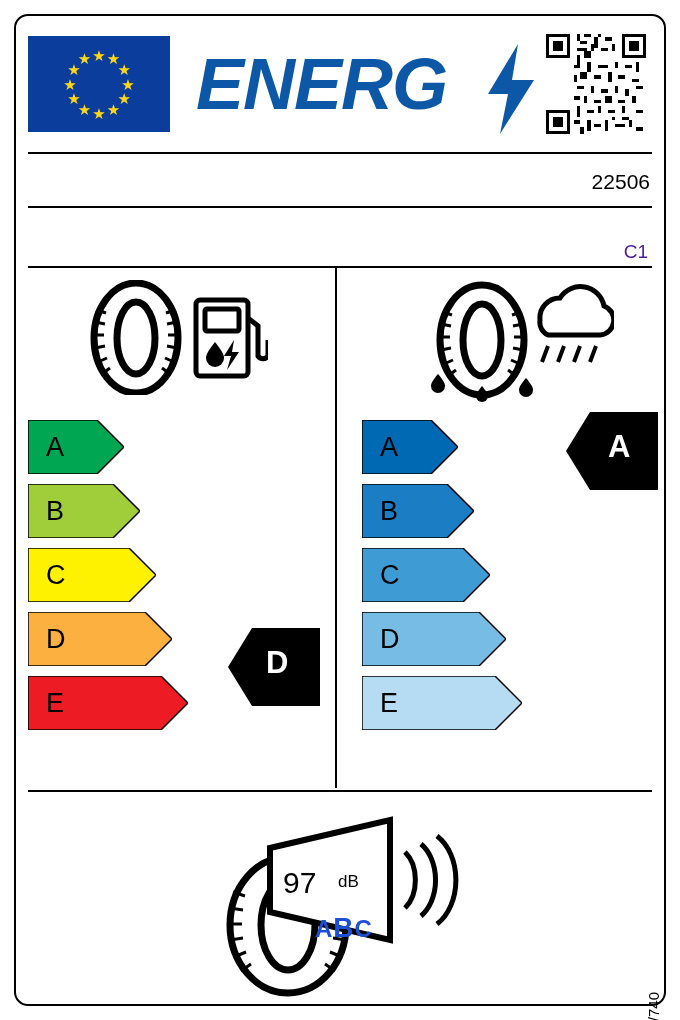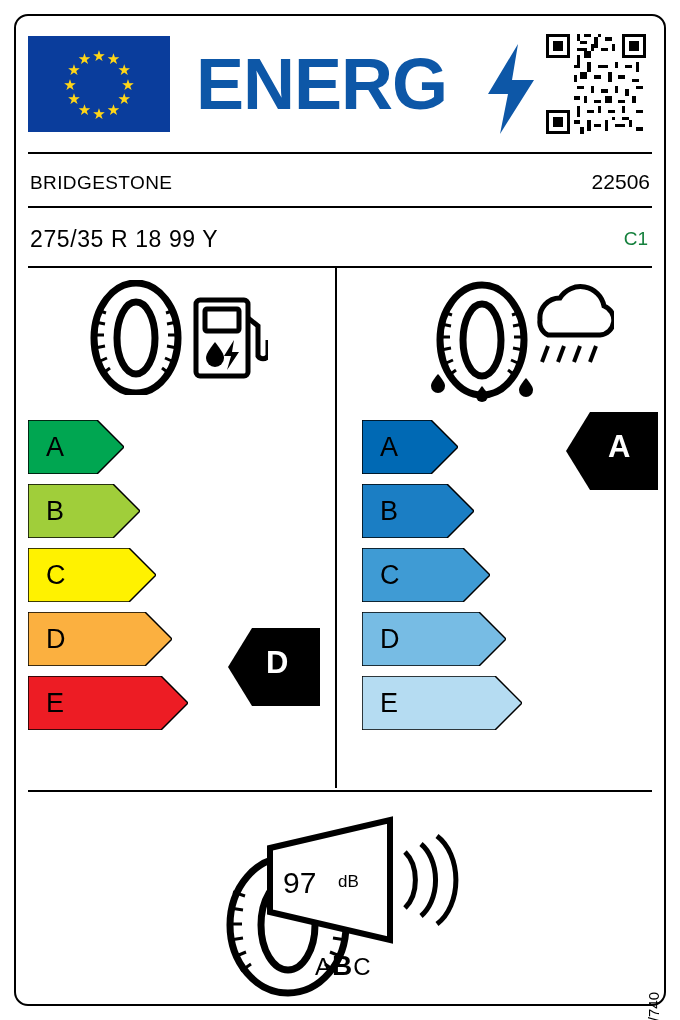--- a/index.html
+++ b/index.html
@@ -50,20 +50,21 @@
   }
   .energ {
     position: absolute;
     left: 196px;
     top: 42px;
     font-size: 72px;
     font-weight: bold;
     letter-spacing: -1px;
     color: #0d57a7;
     line-height: 84px;
+    font-style: italic;
   }
   .bolt {
     position: absolute;
     left: 484px;
     top: 44px;
     width: 52px;
     height: 90px;
   }
   .qr {
     position: absolute;
@@ -101,23 +102,23 @@
     position: absolute;
     left: 30px;
     top: 226px;
     font-size: 23px;
     color: #000;
     letter-spacing: .6px;
   }
   .cls {
     position: absolute;
     right: 32px;
-    top: 228px;
+    top: 241px;
     font-size: 19px;
-    color: #15803d;
+    color: #4c1d95;
   }
 
   
   .vdiv {
     position: absolute;
     left: 335px;
     top: 268px;
     width: 0;
     height: 520px;
     border-left: 2px solid #000;
@@ -184,24 +185,25 @@
   .db-unit {
     position: absolute;
     left: 338px;
     top: 872px;
     font-size: 17px;
     color: #000;
   }
   .abc {
     position: absolute;
     left: 315px;
-    top: 950px;
+    top: 912px;
     font-size: 24px;
-    color: #000000;
+    color: #1d4ed8;
     letter-spacing: 1px;
+    font-weight: bold;
   }
   .abc b {
     font-size: 28px;
   }
   .date {
     position: absolute;
     right: 18px;
     bottom: 28px;
     font-size: 15px;
     color: #000;
@@ -312,23 +314,21 @@
           <rect x="22" y="24" width="2" height="1"></rect>
       </g>
     </svg>
   </div>
 
   <div class="hr" style="top:152px"></div>
   <div class="hr" style="top:206px"></div>
   <div class="hr" style="top:266px"></div>
   <div class="hr" style="top:790px"></div>
 
-  <div class="brand">BRIDGESTONE</div>
   <div class="code">22506</div>
-  <div class="size">275/35 R 18 99 Y</div>
   <div class="cls">C1</div>
 
   <div class="vdiv"></div>
 
   <div class="pict" style="left:88px; top:280px;">
     <svg width="180" height="115" viewBox="0 0 180 115">
       <g>
         <ellipse cx="48" cy="58" rx="42" ry="55" fill="none" stroke="#000" stroke-width="7"></ellipse>
         <ellipse cx="48" cy="58" rx="19" ry="36" fill="none" stroke="#000" stroke-width="7"></ellipse>
         <g stroke="#000" stroke-width="3">

